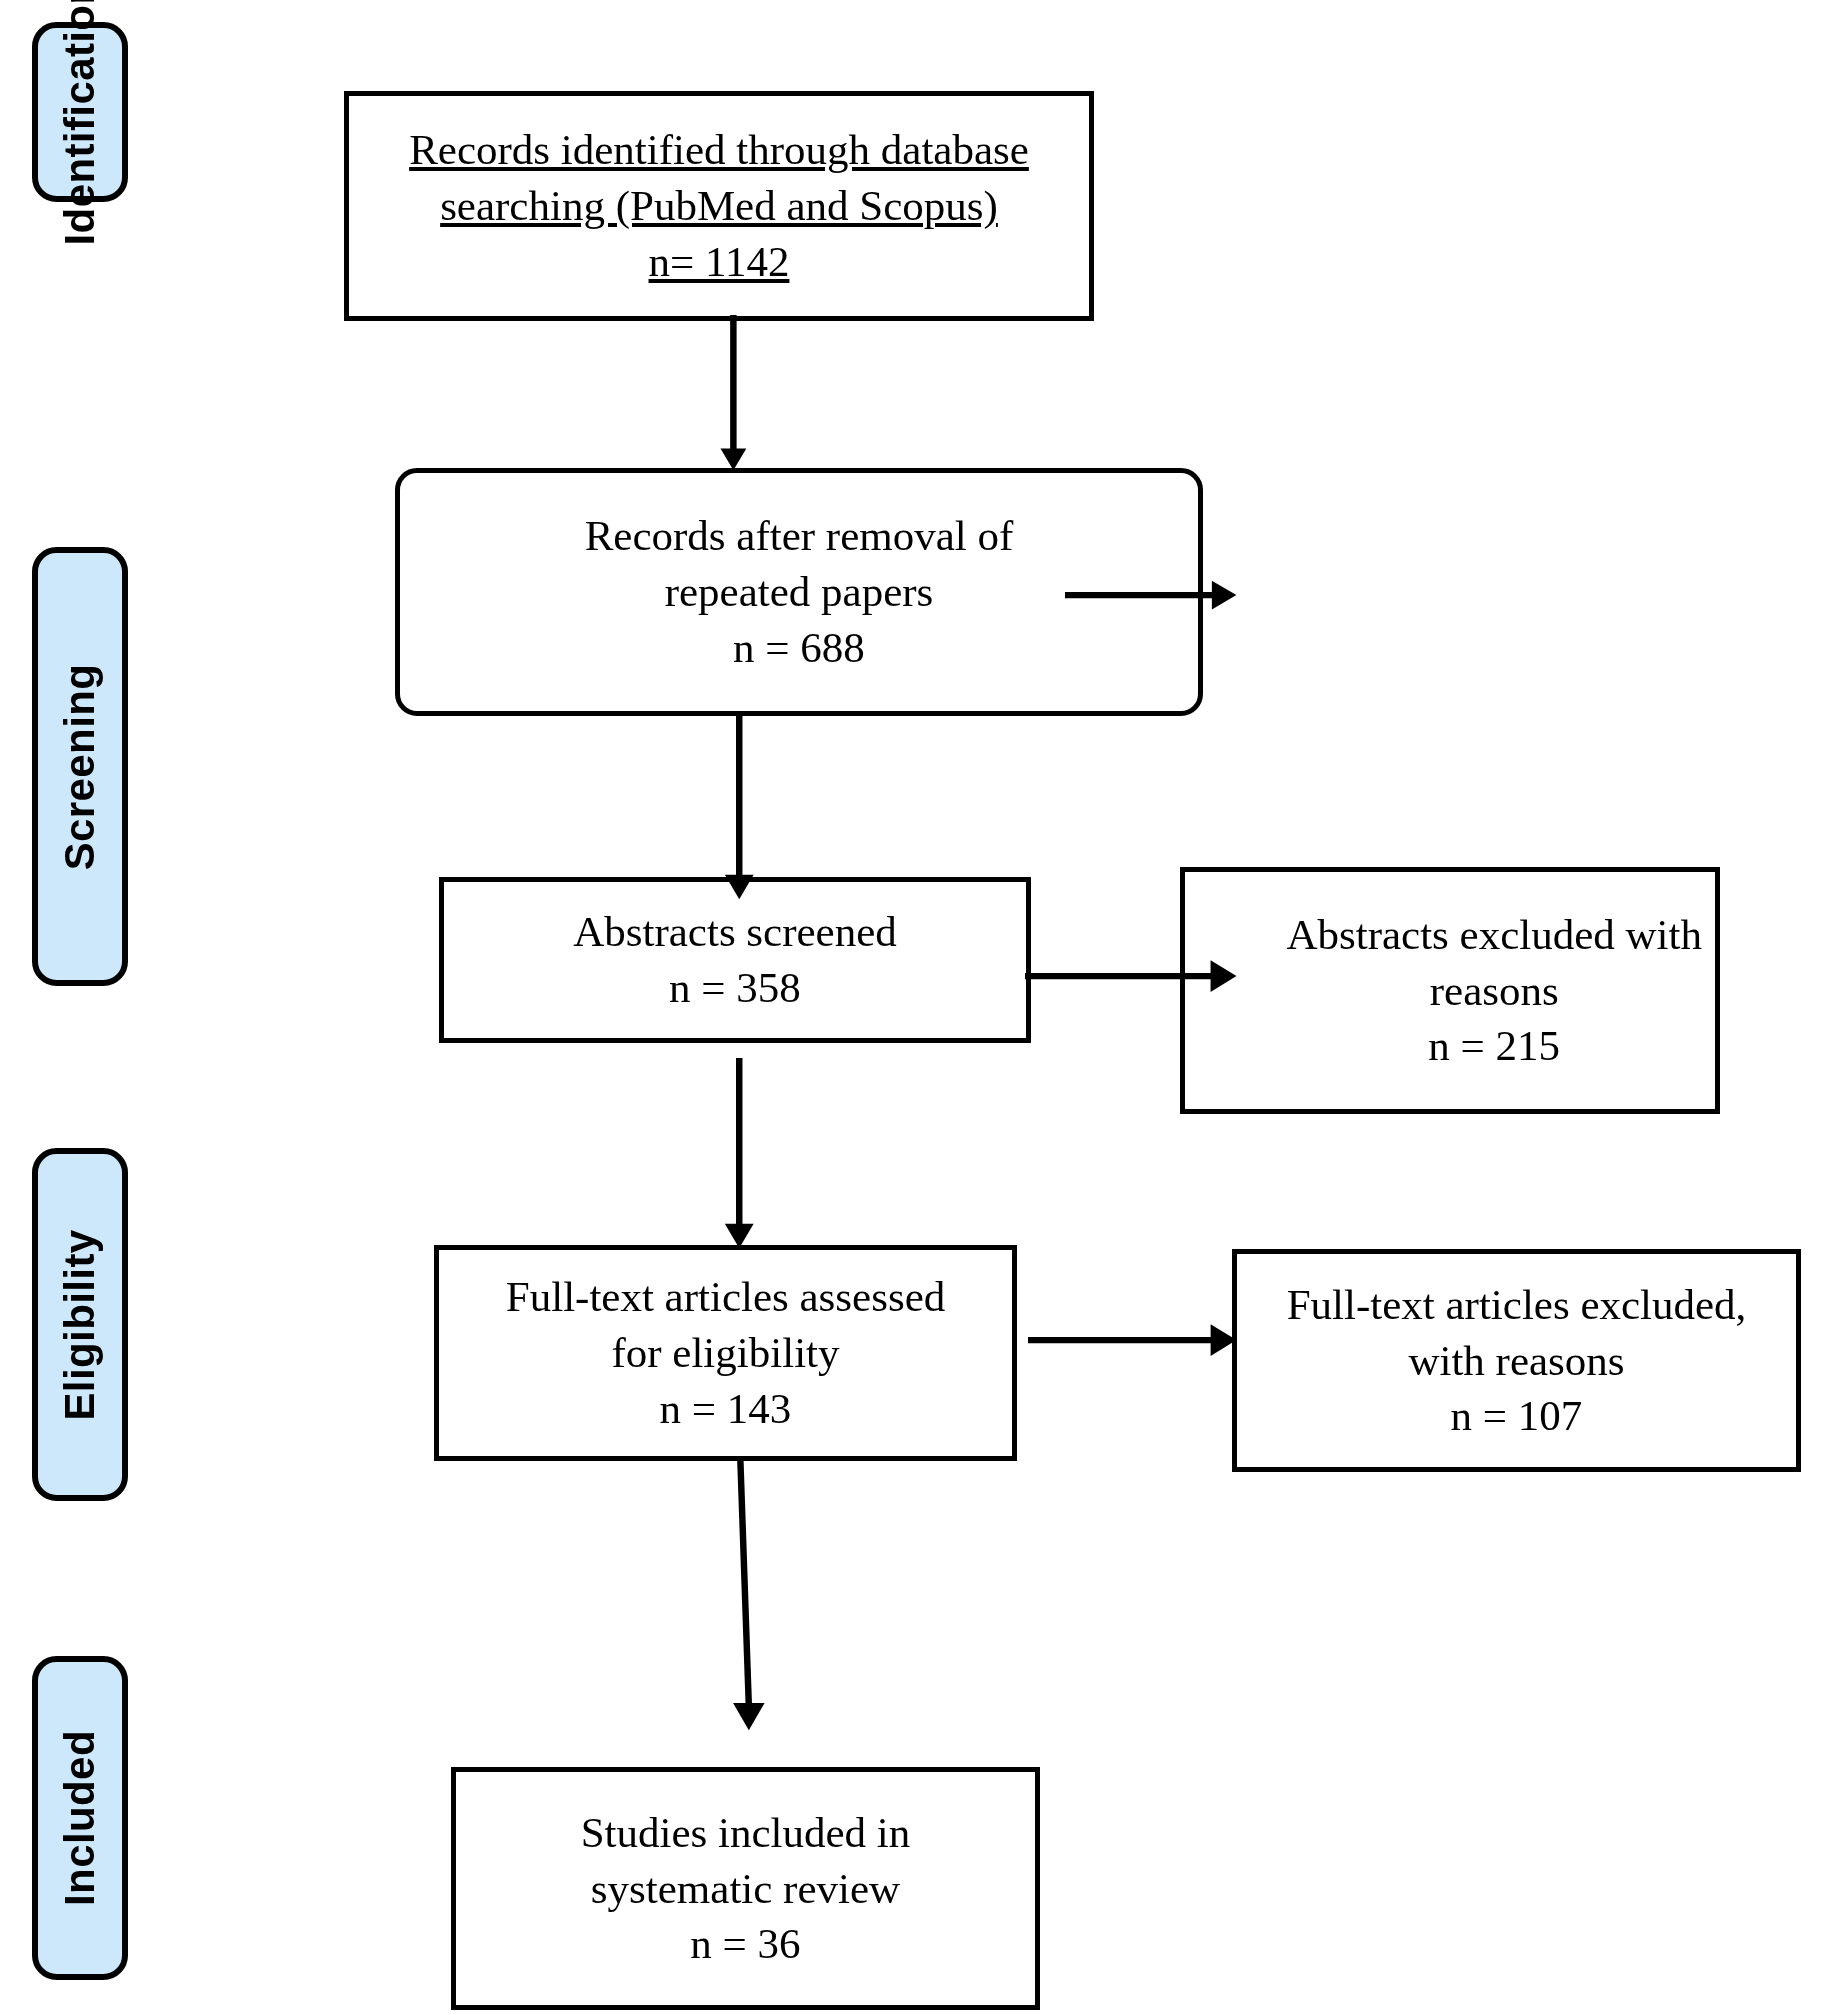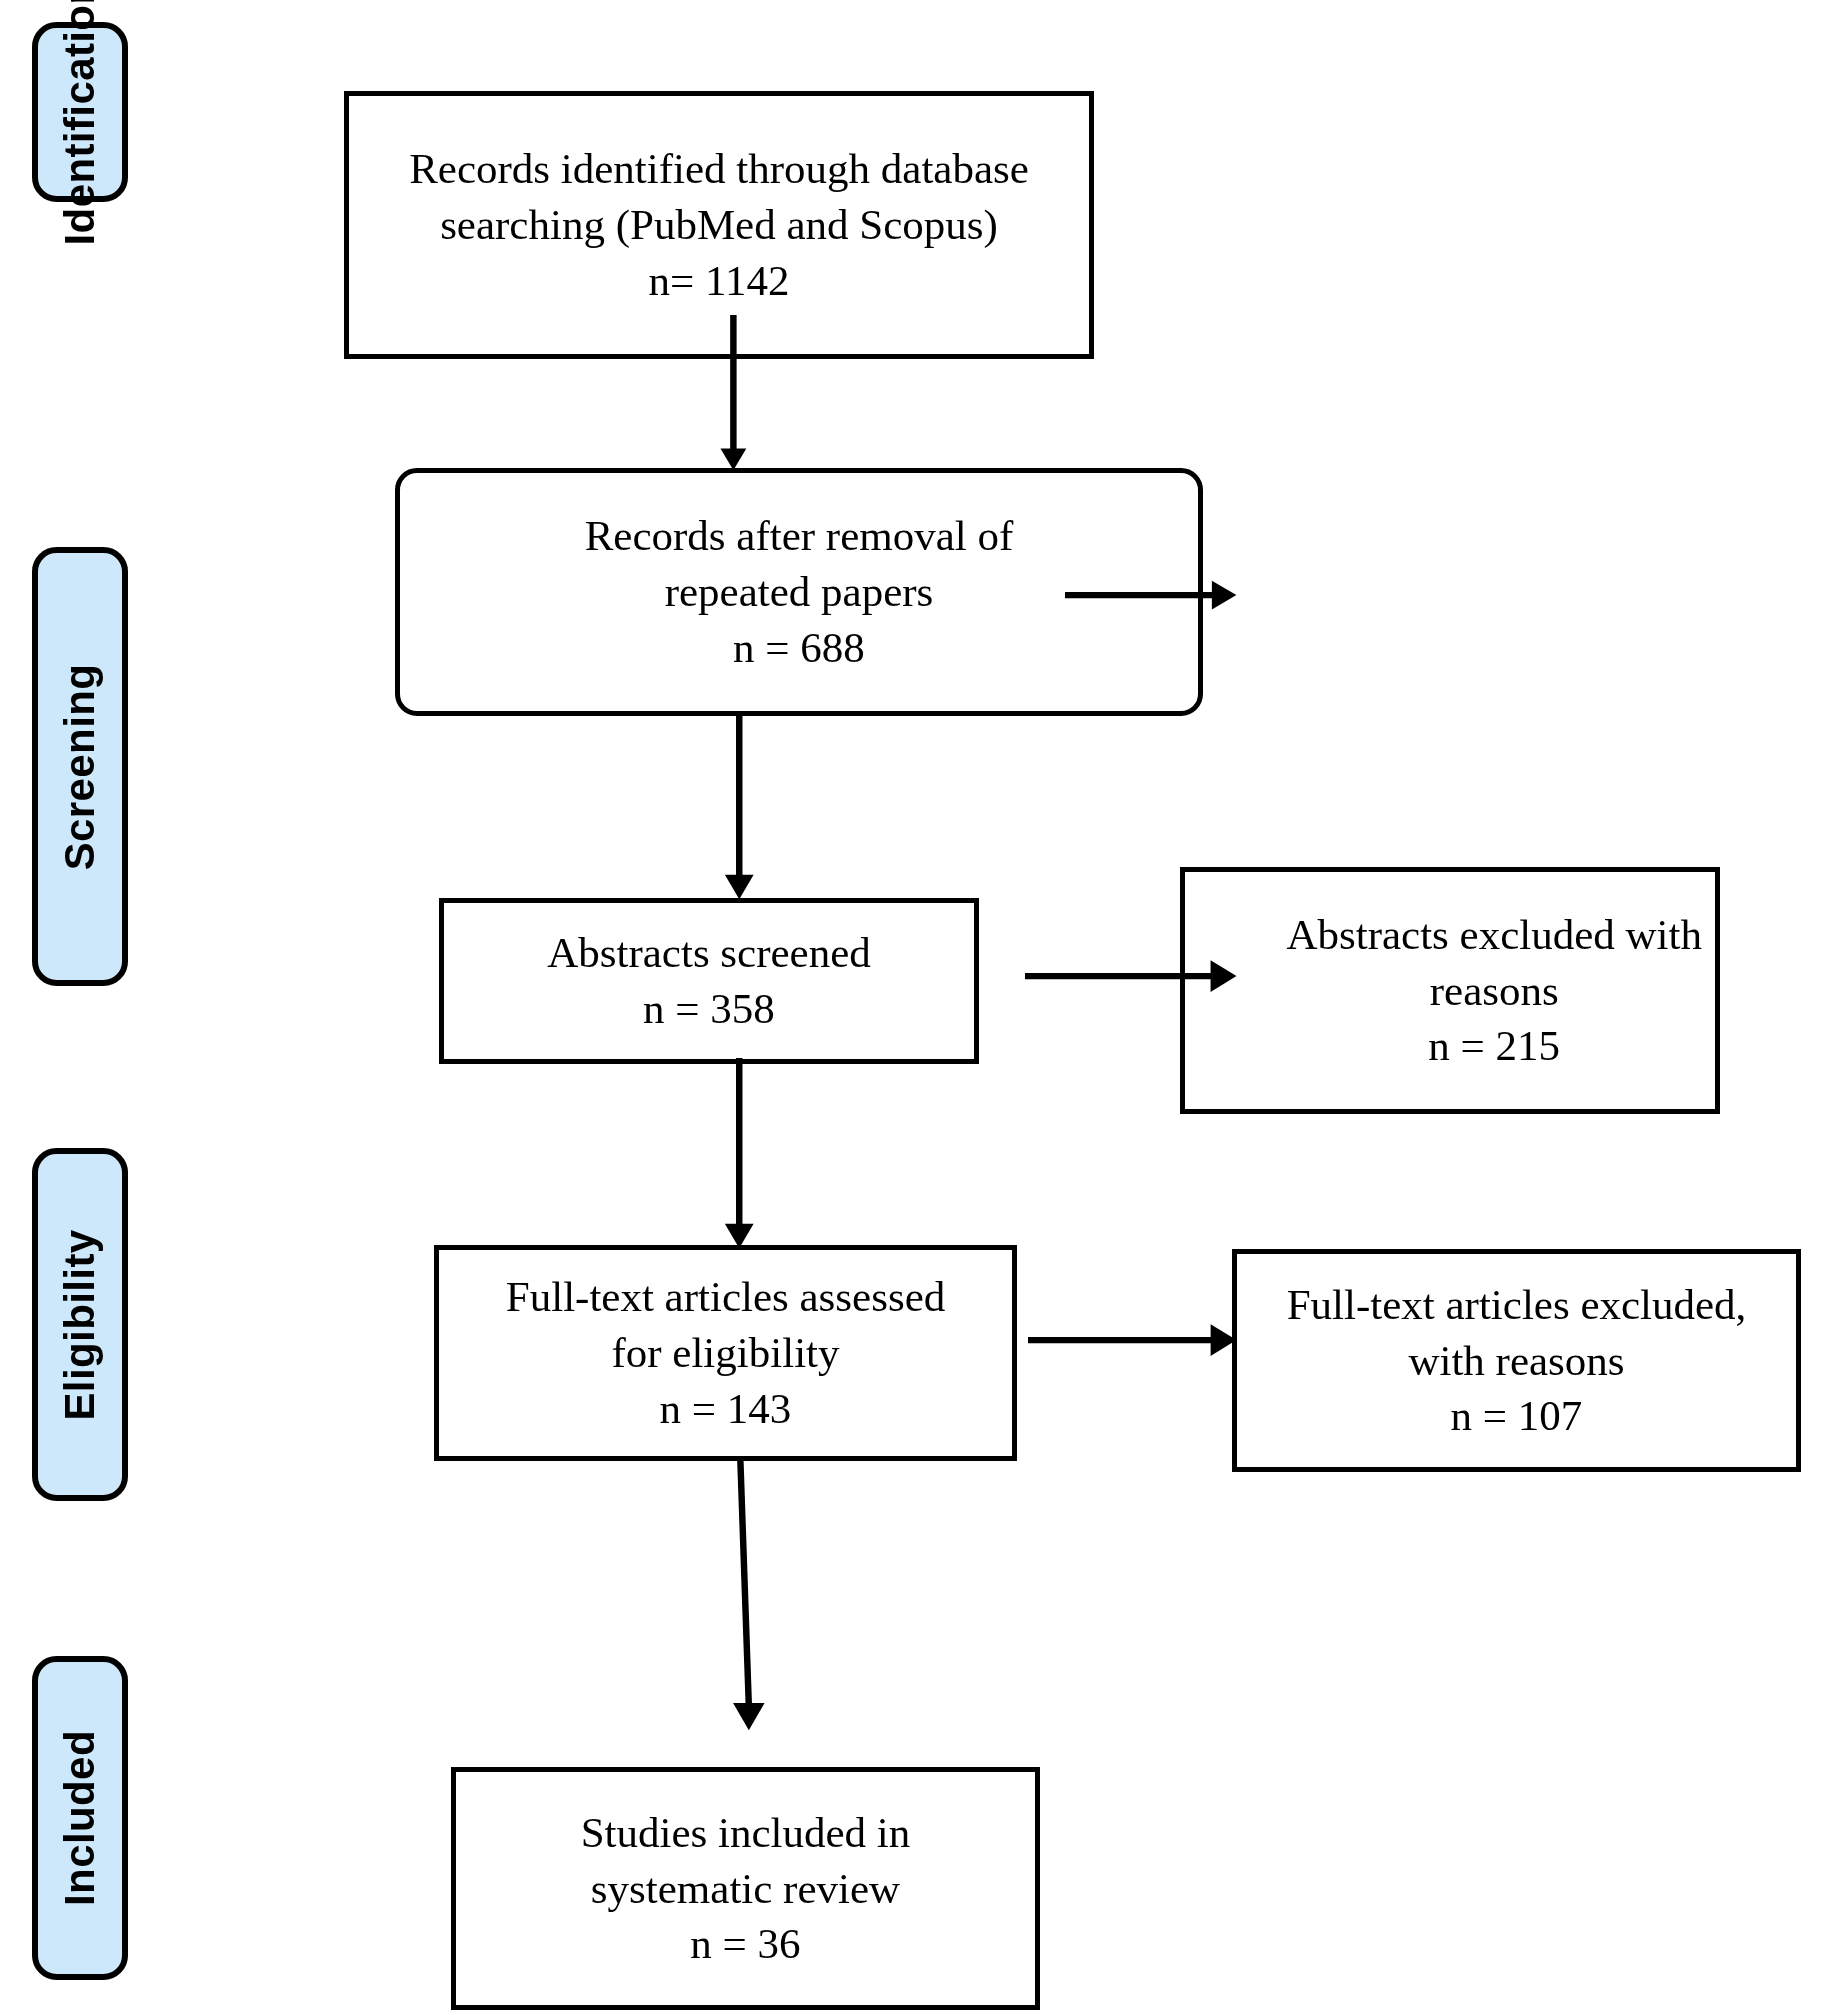--- a/index.html
+++ b/index.html
@@ -80,33 +80,33 @@
   </div>
 
   <div class="stage-label" style="left:32px; top:1148px; width:96px; height:353px;">
     <span class="stage-text">Eligibility</span>
   </div>
 
   <div class="stage-label" style="left:32px; top:1656px; width:96px; height:324px;">
     <span class="stage-text">Included</span>
   </div>
 
-  <div class="flow-box" style="left:344px; top:91px; width:750px; height:268px;">
+  <div class="flow-box" style="left:344px; top:91px; width:750px; height:230px;text-decoration:underline;">
     <div class="box-text">Records identified through database
 searching (PubMed and Scopus)
 n= 1142</div>
   </div>
 
   <div class="flow-box" style="left:395px; top:468px; width:808px; height:248px;border-radius:22px;">
     <div class="box-text">Records after removal of
 repeated papers
 n = 688</div>
   </div>
 
-  <div class="flow-box" style="left:439px; top:898px; width:540px; height:166px;">
+  <div class="flow-box" style="left:439px; top:877px; width:592px; height:166px;">
     <div class="box-text">Abstracts screened
 n = 358</div>
   </div>
 
   <div class="flow-box" style="left:434px; top:1245px; width:583px; height:216px;">
     <div class="box-text">Full-text articles assessed
 for eligibility
 n = 143</div>
   </div>
 

